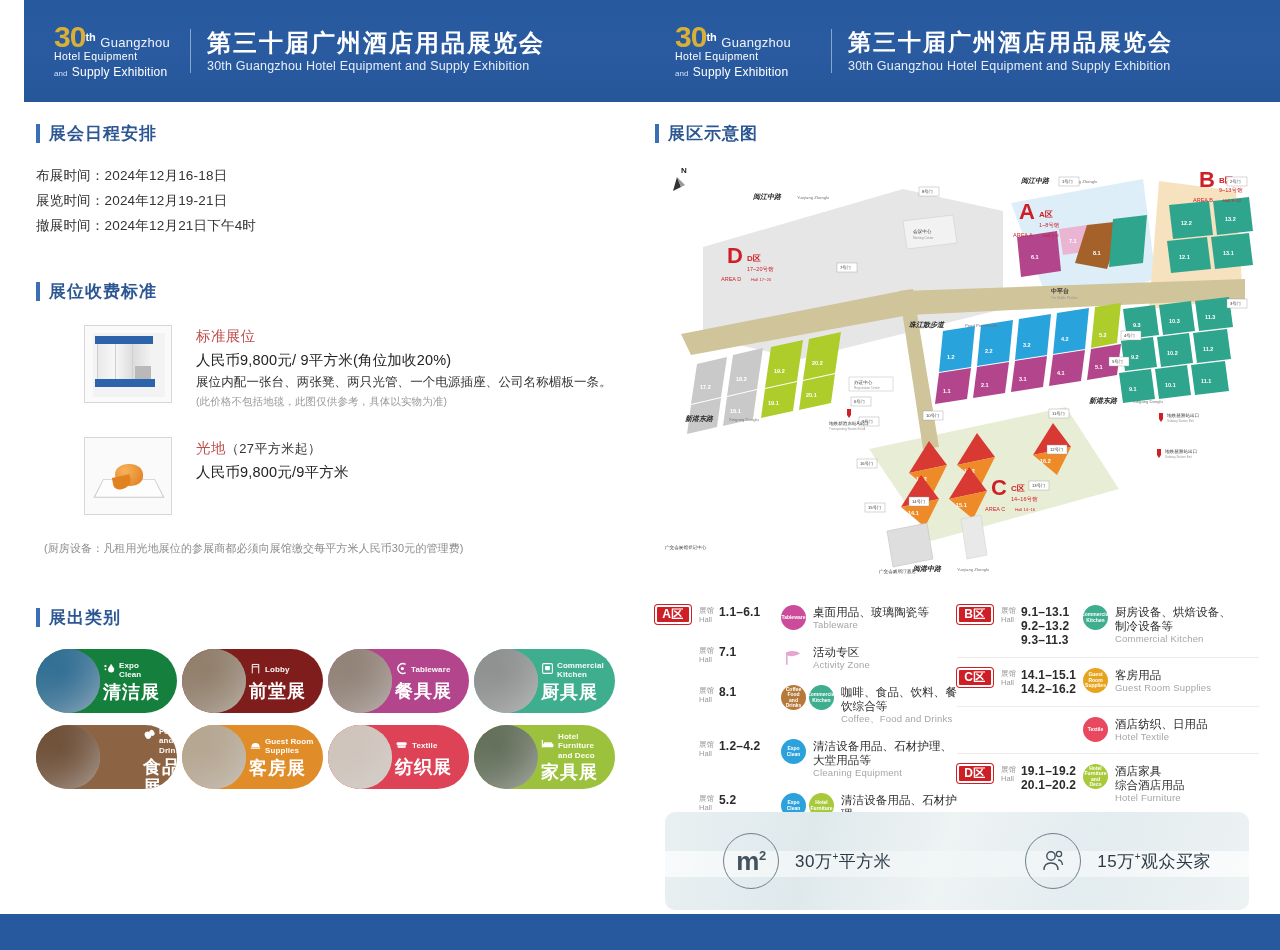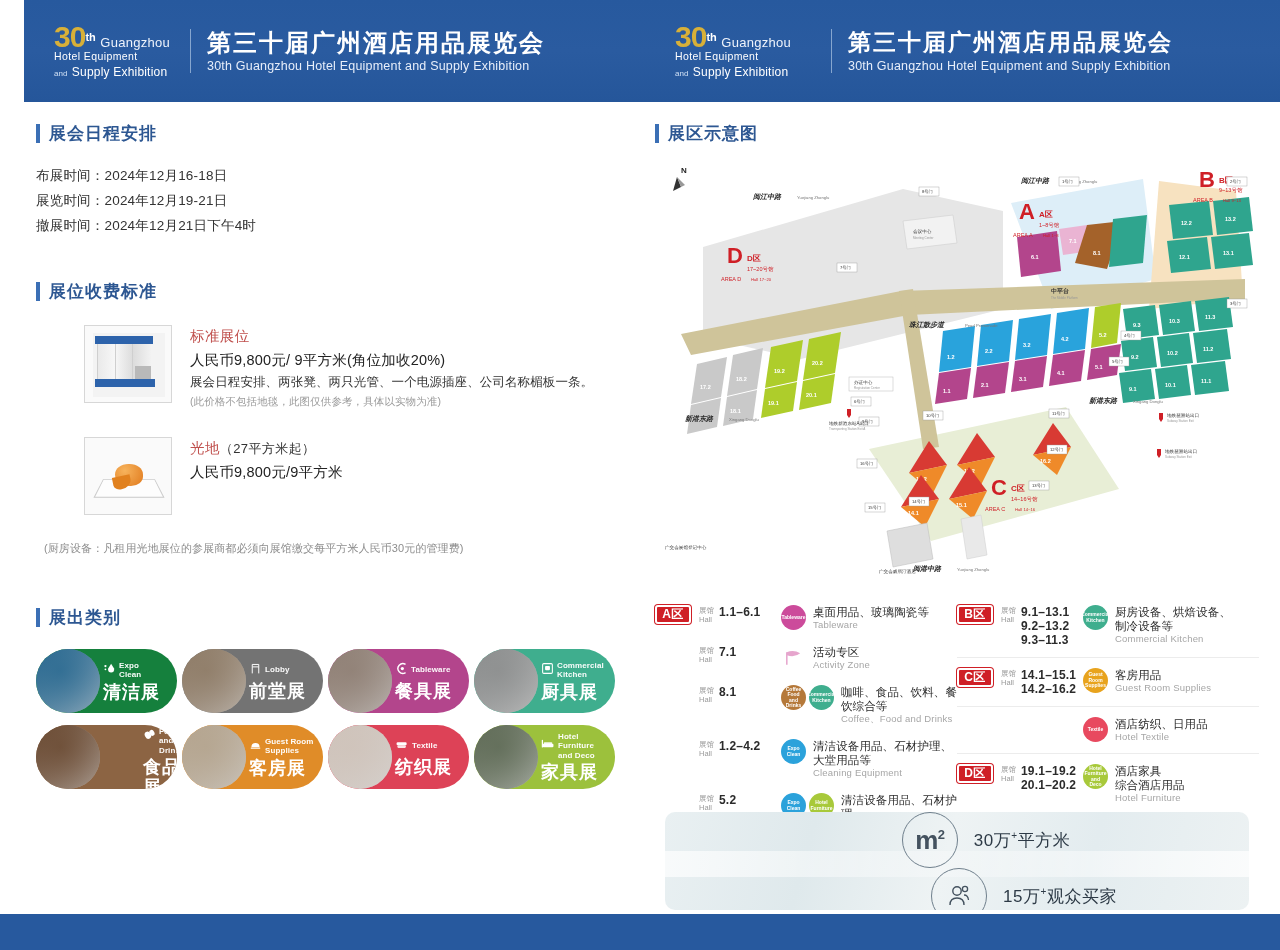--- a/index.html
+++ b/index.html
@@ -47,21 +47,21 @@
   .sec-bar { width:4px; height:19px; background:#3b6fb5; display:block; }
   .sec-title { font-size:17px; color:#2d5792; font-weight:bold; letter-spacing:1px;}
 
   
   .left-col { position:absolute; left:36px; top:20px; width:590px; }
 
   .sched-list { margin-top:18px; }
   .sched-row { font-size:13.5px; color:#333333; line-height:25px; letter-spacing:.2px;}
 
   .fee-sec { margin-top:42px; }
-  .fee-item { display:flex; gap:18px; margin-top:22px;padding-left:48px; }
+  .fee-item { display:flex; gap:24px; margin-top:22px;padding-left:48px; }
   .fee-thumb {
     width:88px; height:78px; border:1px solid #d7d7d7; background:#fafafa;
     position:relative; overflow:hidden; flex:0 0 auto;
   }
   
   .booth-outer{position:absolute;left:8px;top:7px;width:72px;height:64px;background:#f3f3f3;}
   .booth-top{position:absolute;left:10px;top:10px;width:58px;height:8px;background:#2d63ab;}
   .booth-wall{position:absolute;left:12px;top:18px;width:54px;height:36px;background:linear-gradient(90deg,#e9e9e9,#f7f7f7,#dcdcdc,#f2f2f2);}
   .booth-w2{position:absolute;left:12px;top:18px;width:1px;height:36px;background:#cfcfcf;}
   .booth-w3{position:absolute;left:30px;top:18px;width:1px;height:36px;background:#cfcfcf;}
@@ -127,21 +127,21 @@
   .leg-circle { width:25px; height:25px; border-radius:50%; display:flex; align-items:center; justify-content:center;
     color:#fff; font-size:5px; text-align:center; line-height:5.5px; font-weight:bold; padding:2px;}
   .leg-desc-cn { font-size:11.5px; color:#2b2b2b; line-height:14px; letter-spacing:.1px;}
   .leg-desc-en { font-size:9.5px; color:#a6a6a6; line-height:12px; letter-spacing:.2px;}
   .leg-sep { height:1px; background:#ececec; margin:3px 0; }
 
   
   .stats {
     position:absolute; left:10px; top:690px; width:584px; height:98px; border-radius:10px;
     background:linear-gradient(105deg,#e9f0f2 0%,#dfe9ec 25%,#eef3f4 48%,#e3ecef 72%,#edf2f3 100%);
-    display:flex; align-items:center; overflow:hidden;flex-direction:column;
+    display:flex; align-items:center; overflow:hidden;
   }
   .stats:before{content:"";position:absolute;left:0;top:40%;width:100%;height:26%;
     background:linear-gradient(90deg,rgba(255,255,255,.7),rgba(255,255,255,.25),rgba(255,255,255,.75));}
   .stat-item { display:flex; align-items:center; position:relative; }
   .stat-circle { width:56px; height:56px; border-radius:50%; border:1.5px solid #6f7f8c;
     display:flex; align-items:center; justify-content:center; color:#44525f; flex:0 0 auto;}
   .stat-m { font-size:26px; font-weight:bold; letter-spacing:-.5px;}
   .stat-m sup { font-size:13px; }
   .stat-text { font-size:17px; color:#2d3a46; margin-left:16px; letter-spacing:.5px;}
   .stat-text sup { font-size:10px; }
@@ -215,21 +215,21 @@
           <div class="booth-wall"></div>
           <div class="booth-w2"></div>
           <div class="booth-w3"></div>
           <div class="booth-w4"></div>
           <div class="booth-desk"></div>
           <div class="booth-floor"></div>
         </div>
         <div class="fee-text">
           <div class="fee-name">标准展位</div>
           <div class="fee-price">人民币9,800元/ 9平方米(角位加收20%)</div>
-          <div class="fee-inc">展会日程安排、两张凳、两只光管、一个电源插座、公司名称楣板一条。</div>
+          <div class="fee-inc">展位内配一张台、两张凳、两只光管、一个电源插座、公司名称楣板一条。</div>
           <div class="fee-note">(此价格不包括地毯，此图仅供参考，具体以实物为准)</div>
         </div>
       </div>
 
       <div class="fee-item" style="margin-top:28px">
         <div class="fee-thumb">
           <div class="land-plane"></div>
           <div class="land-blob"></div>
           <div class="land-blob2"></div>
         </div>
@@ -260,21 +260,21 @@
                     <path d="M10 2 L13.6 8 A3.8 3.8 0 1 1 6.4 8 Z" fill="#fff"></path>
                   </svg></span>
                 <span>
                   <div class="cat-en">Expo</div>
                   <div class="cat-en">Clean</div>
                 </span>
               </div>
               <div class="cat-cn">清洁展</div>
             </div>
           </div>
-          <div class="cat-card" style="background: #737373;">
+          <div class="cat-card" style="background: #7f1d1d;">
             <div class="cat-photo">
               <div class="ph" style="background:radial-gradient(circle at 38% 34%, #8e7b66dd, #8e7b6699 55%, #8e7b6666 100%), linear-gradient(135deg,#8e7b66,#d9d9d9)"></div>
             </div>
             <div class="cat-labels">
               <div style="display: flex; align-items: center;">
                 <span class="cat-icon"><svg width="13" height="13" viewBox="0 0 16 16">
                     <path d="M4 3 h8 v3 h-8 z M4 6 v8 M12 6 v8" fill="none" stroke="#fff" stroke-width="1.2"></path>
                   </svg></span>
                 <span>
                   <div class="cat-en">Lobby</div>

